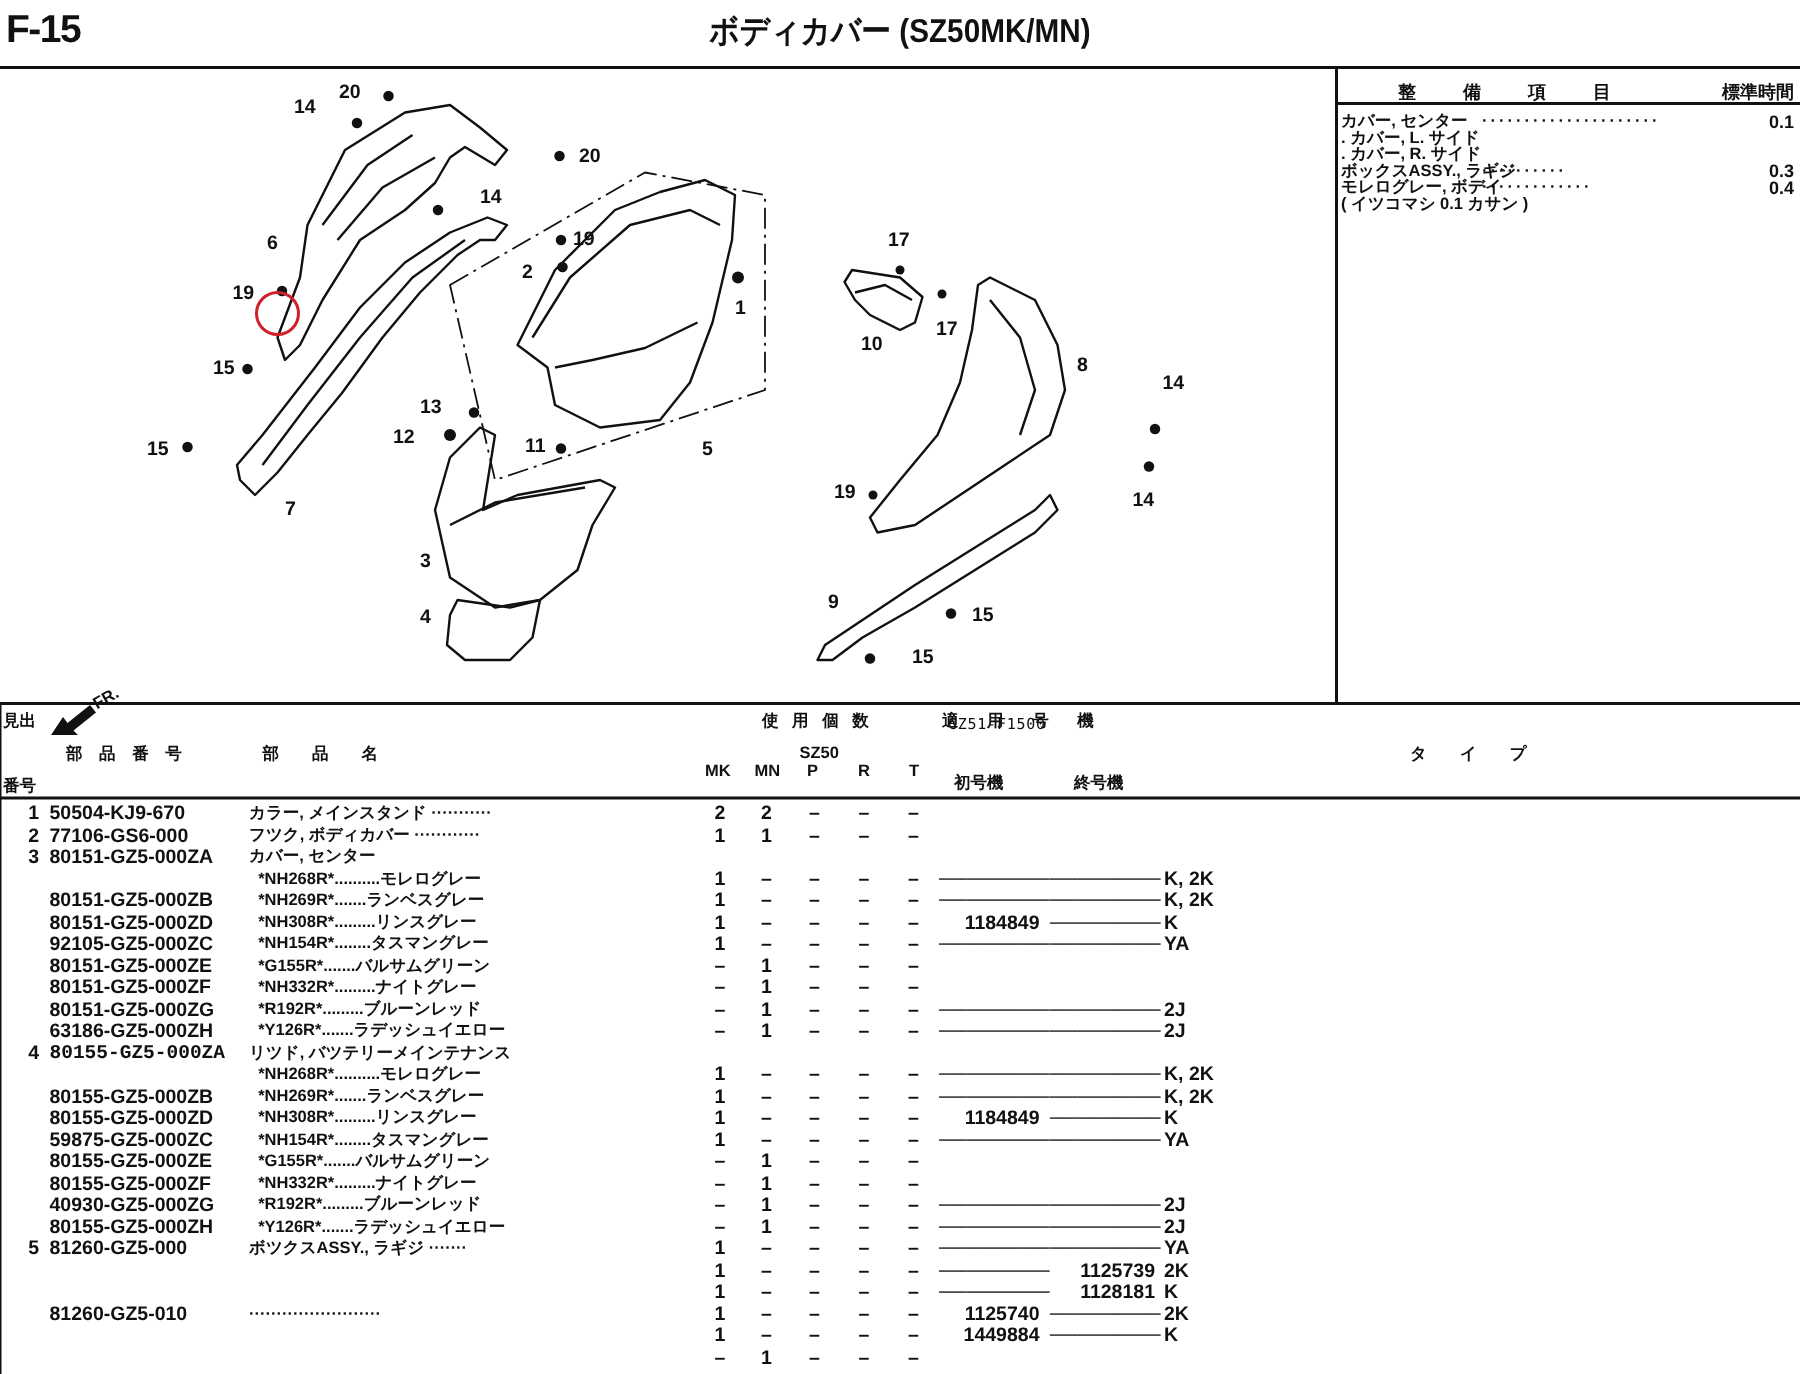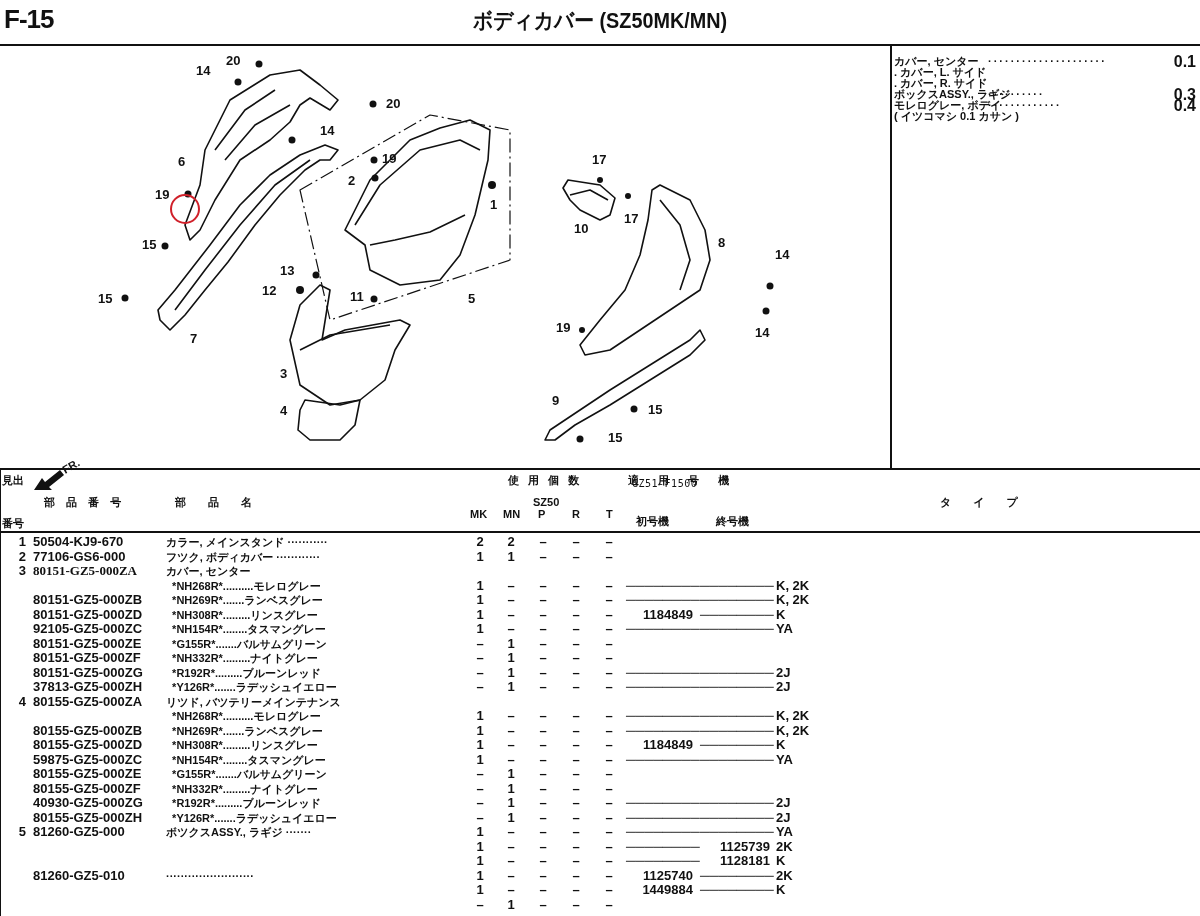--- a/index.html
+++ b/index.html
@@ -20,21 +20,21 @@
   #fr-arrow { left: 30px; top: 408px; }
 
   
   #maint { left: 892px; top: 50px; width: 308px; }
   #maint-head { height: 20px; border-bottom: 2px solid #111; position: relative; font-size: 12px; font-weight: bold; }
   #maint-head .h1 { position: absolute; left: 40px; top: 3px; letter-spacing: 14px; }
   #maint-head .h2 { position: absolute; right: 4px; top: 3px; }
   .maint-row { position: relative; height: 11px; font-size: 11px; font-weight: bold; line-height: 11px; white-space: nowrap; }
   .maint-row .name { position: absolute; left: 2px; top: 0; }
   .maint-row .dots { position: absolute; left: 96px; top: 0; letter-spacing: 2px; }
-  .maint-row .time { position: absolute; right: 4px; top: 0; font-size: 16px; }
+  .maint-row .time { position: absolute; right: 4px; top: 0; font-size: 12px; }
 
   
   #ptable-head { left: 0; top: 470px; width: 1200px; height: 62px; font-size: 11px; font-weight: bold; }
   #ptable-head .t { position: absolute; white-space: nowrap; }
 
   
   #prows { left: 0; top: 535px; width: 1200px; }
   .prow { position: relative; height: 14.5px; font-size: 13px; line-height: 14px; white-space: nowrap; font-weight: bold; }
   .prow span { position: absolute; top: 0; }
   .c-ref { left: 16px; width: 10px; text-align: right; }
@@ -150,20 +150,24 @@
     <svg width="60" height="40" viewBox="0 0 60 40">
       <polygon points="4,34 12,22 15,26 30,14 34,19 19,31 22,34" fill="#111"></polygon>
     </svg>
     <span style="position:absolute;left:32px;top:4px;font-size:11px;font-weight:bold;transform:rotate(-30deg);display:inline-block;">FR.</span>
   </div>
 </div>
 
 <div class="vline" style="left:890px;top:44px;height:426px;"></div>
 
 <div id="maint" class="abs">
+  <div id="maint-head">
+    <span class="h1">整 備 項 目</span>
+    <span class="h2">標準時間</span>
+  </div>
   <div style="height:6px"></div>
   <div id="maint-rows">
       <div class="maint-row">
         <span class="name">カバー, センター</span>
         <span class="dots">·····················</span>
         <span class="time">0.1</span>
       </div>
       <div class="maint-row">
         <span class="name">. カバー, L. サイド</span>
         <span class="dots"></span>
@@ -235,21 +239,21 @@
       <span class="c-mn" style="white-space: pre;">1</span>
       <span class="c-p" style="white-space: pre;">–</span>
       <span class="c-r" style="white-space: pre;">–</span>
       <span class="c-t" style="white-space: pre;">–</span>
       <span class="c-first" style="white-space: pre;"></span>
       <span class="c-last" style="white-space: pre;"></span>
       <span class="c-type" style="white-space: pre;"></span>
     </div>
     <div class="prow">
       <span class="c-ref" style="white-space: pre;">3</span>
-      <span class="c-pn" style="white-space: pre; font-family: Liberation Serif, serif;">80151-GZ5-000ZA</span>
+      <span class="c-pn" style="white-space: pre;">80151-GZ5-000ZA</span>
       <span class="c-name" style="white-space: pre;">カバー, センター</span>
       <span class="c-mk" style="white-space: pre;"></span>
       <span class="c-mn" style="white-space: pre;"></span>
       <span class="c-p" style="white-space: pre;"></span>
       <span class="c-r" style="white-space: pre;"></span>
       <span class="c-t" style="white-space: pre;"></span>
       <span class="c-first" style="white-space: pre;"></span>
       <span class="c-last" style="white-space: pre;"></span>
       <span class="c-type" style="white-space: pre;"></span>
     </div>
@@ -339,34 +343,34 @@
       <span class="c-mn" style="white-space: pre;">1</span>
       <span class="c-p" style="white-space: pre;">–</span>
       <span class="c-r" style="white-space: pre;">–</span>
       <span class="c-t" style="white-space: pre;">–</span>
       <span class="c-first" style="white-space: pre;">────────</span>
       <span class="c-last" style="white-space: pre;">────────</span>
       <span class="c-type" style="white-space: pre;">2J</span>
     </div>
     <div class="prow">
       <span class="c-ref" style="white-space: pre;"></span>
-      <span class="c-pn" style="white-space: pre;">37813-GZ5-000ZH</span>
+      <span class="c-pn" style="white-space: pre;">63186-GZ5-000ZH</span>
       <span class="c-name" style="white-space: pre;">  *Y126R*.......ラデッシュイエロー</span>
       <span class="c-mk" style="white-space: pre;">–</span>
       <span class="c-mn" style="white-space: pre;">1</span>
       <span class="c-p" style="white-space: pre;">–</span>
       <span class="c-r" style="white-space: pre;">–</span>
       <span class="c-t" style="white-space: pre;">–</span>
       <span class="c-first" style="white-space: pre;">────────</span>
       <span class="c-last" style="white-space: pre;">────────</span>
       <span class="c-type" style="white-space: pre;">2J</span>
     </div>
     <div class="prow">
       <span class="c-ref" style="white-space: pre;">4</span>
-      <span class="c-pn" style="white-space: pre;">80155-GZ5-000ZA</span>
+      <span class="c-pn" style="white-space: pre; font-family: Liberation Mono, monospace;">80155-GZ5-000ZA</span>
       <span class="c-name" style="white-space: pre;">リツド, バツテリーメインテナンス</span>
       <span class="c-mk" style="white-space: pre;"></span>
       <span class="c-mn" style="white-space: pre;"></span>
       <span class="c-p" style="white-space: pre;"></span>
       <span class="c-r" style="white-space: pre;"></span>
       <span class="c-t" style="white-space: pre;"></span>
       <span class="c-first" style="white-space: pre;"></span>
       <span class="c-last" style="white-space: pre;"></span>
       <span class="c-type" style="white-space: pre;"></span>
     </div>

